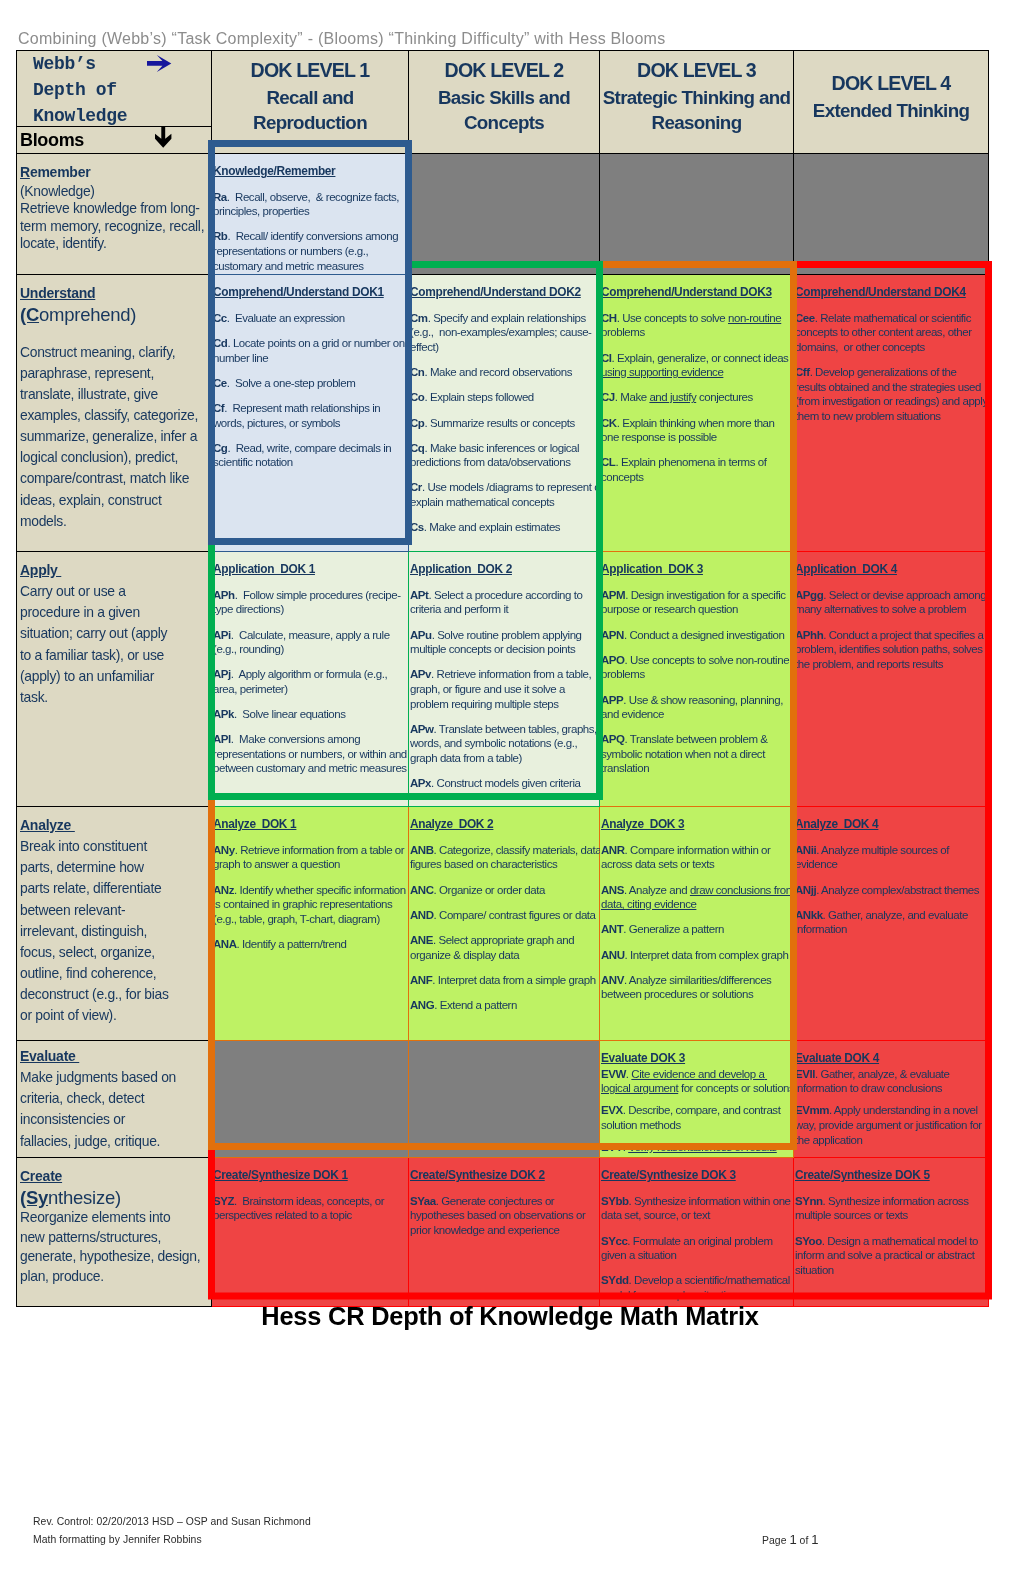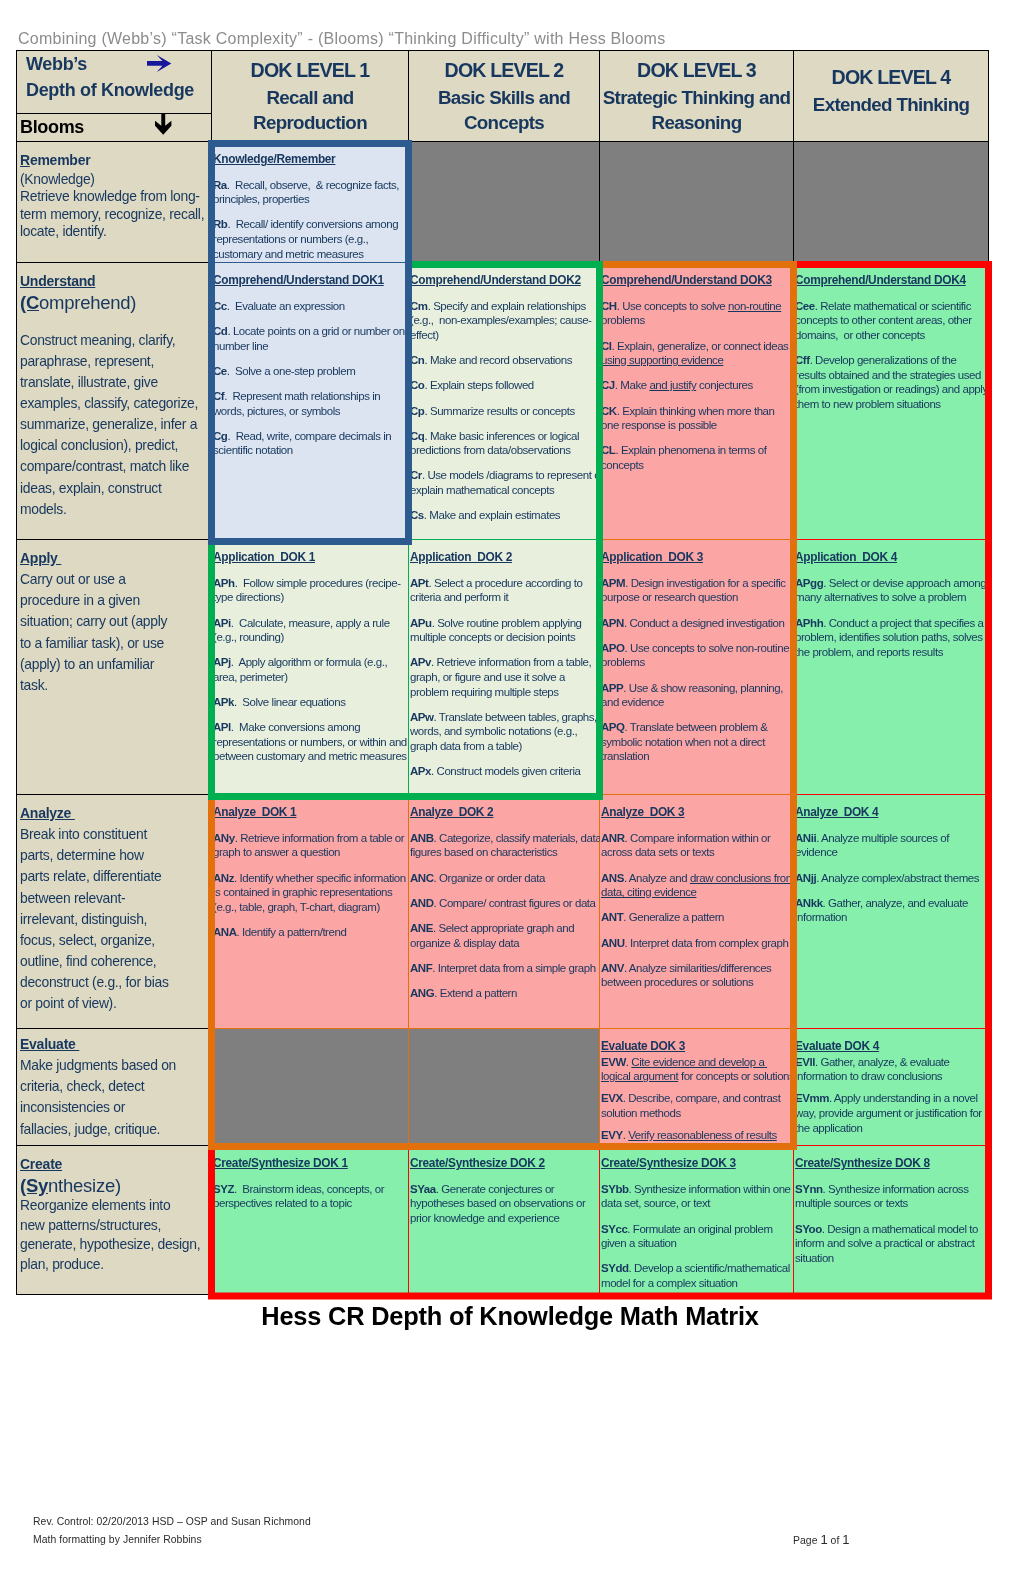--- a/index.html
+++ b/index.html
@@ -13,21 +13,21 @@
   position:absolute; left:18px; top:31px;
   font-size:16px; color:#8C8C8C; white-space:nowrap; line-height:1;
   letter-spacing:0.25px;
 }
 #matrix-wrap { position:absolute; left:16px; top:50px; width:972px; }
 table.matrix { border-collapse:collapse; table-layout:fixed; width:972px; }
 table.matrix td { border:1.4px solid #000; vertical-align:top; padding:0; background:#DDD9C3; }
 
 
 table.matrix td.corner { padding:0; }
-.corner-top { height:63px; border-bottom:1.4px solid #000; padding:0px 6px 0 9px; position:relative; }
+.corner-top { height:76px; border-bottom:1.4px solid #000; padding:0px 6px 0 16px; position:relative;font-family:Liberation Mono, monospace; }
 .corner-bot { height:26px; padding:3px 6px 0 3px; position:relative; }
 .corner-title { font-weight:bold; font-size:18px; line-height:26px; letter-spacing:-0.33px; }
 .corner-blooms { font-weight:bold; font-size:18px; line-height:21px; letter-spacing:-0.33px; color:#000; }
 .arrow-r { position:absolute; left:130px; top:3px; line-height:1; }
 .arrow-d { position:absolute; left:138.4px; top:-1.4px; line-height:1; }
 
 table.matrix td.dokhead { text-align:center; padding:6px 2px 3px 2px; }
 .dok-title { font-weight:bold; font-size:19.6px; line-height:27.5px; letter-spacing:-0.85px; }
 .dok-sub { font-weight:bold; font-size:18.8px; line-height:25.2px; letter-spacing:-0.68px; }
 table.matrix td.dokhead.v4 { vertical-align:middle; padding-bottom:17px; }
@@ -59,37 +59,37 @@
 .c-item { font-size:11.5px; line-height:14.6px; margin-top:10.6px; letter-spacing:-0.45px; white-space:pre-wrap; }
 .c-item.first { margin-top:11px; }
 .tight .c-item { margin-top:7.5px; }
 .tight .c-item.first { margin-top:1px; }
 .c-item b { font-weight:bold; }
 .c-item u { text-decoration:underline; text-underline-offset:1px; }
 
 
 table.matrix td.r-blue   { background:#DBE4F0; border-color:#2E5B8F; }
 table.matrix td.r-green  { background:#E8F0DD; border-color:#00AF50; }
-table.matrix td.r-orange { background:#fca5a5; border-color:#E2700C; }
-table.matrix td.r-red    { background:#86efac; border-color:#FF0000; }
+table.matrix td.r-orange { background:#bef264; border-color:#E2700C; }
+table.matrix td.r-red    { background:#ef4444; border-color:#FF0000; }
 table.matrix td.r-gray   { background:#7F7F7F; }
 table.matrix td.g        { background:#7F7F7F; }
 
 
 #overlay { position:absolute; left:0; top:0; width:1020px; height:1576px; pointer-events:none; }
 
 #caption {
   position:absolute; left:0; top:1302px; width:1020px; text-align:center;
   font-weight:bold; font-size:25.4px; color:#000; letter-spacing:-0.2px; line-height:1.15;
 }
 #footer { position:absolute; left:33px; top:1513px; width:960px; font-size:10.4px; color:#2B2B2B;
           letter-spacing:0.05px; }
 #footer .f1 { line-height:18.4px; }
 #footer .f2 { line-height:18.4px; position:relative; }
-#footer .pg { position:absolute; left:760px; top:0px; white-space:nowrap; }
+#footer .pg { position:absolute; left:729px; top:0px; white-space:nowrap; }
 #footer .pg .n { font-size:13px; }
 </style>
 </head>
 <body>
 
 <div id="doc-header">Combining (Webb’s) “Task Complexity” - (Blooms) “Thinking Difficulty” with Hess Blooms</div>
 
 <div id="matrix-wrap">
 <table class="matrix">
 <colgroup>
@@ -379,21 +379,21 @@
   <td class="cell r-red">
    <div class="c-wrap">
     <span class="c-head">Create/Synthesize DOK 3</span>
     <div class="c-item first"><b>SYbb</b><span>. Synthesize information within one data set, source, or text</span></div>
     <div class="c-item"><b>SYcc</b><span>. Formulate an original problem given a situation</span></div>
     <div class="c-item"><b>SYdd</b><span>. Develop a scientific/mathematical model for a complex situation</span></div>
    </div>
   </td>
   <td class="cell r-red">
    <div class="c-wrap">
-    <span class="c-head">Create/Synthesize DOK 8</span>
+    <span class="c-head">Create/Synthesize DOK 5</span>
     <div class="c-item first"><b>SYnn</b><span>. Synthesize information across multiple sources or texts</span></div>
     <div class="c-item"><b>SYoo</b><span>. Design a mathematical model to inform and solve a practical or abstract situation</span></div>
    </div>
   </td>
 </tr>
 </tbody>
 </table>
 </div>
 
 <svg id="overlay" width="1020" height="1576">

